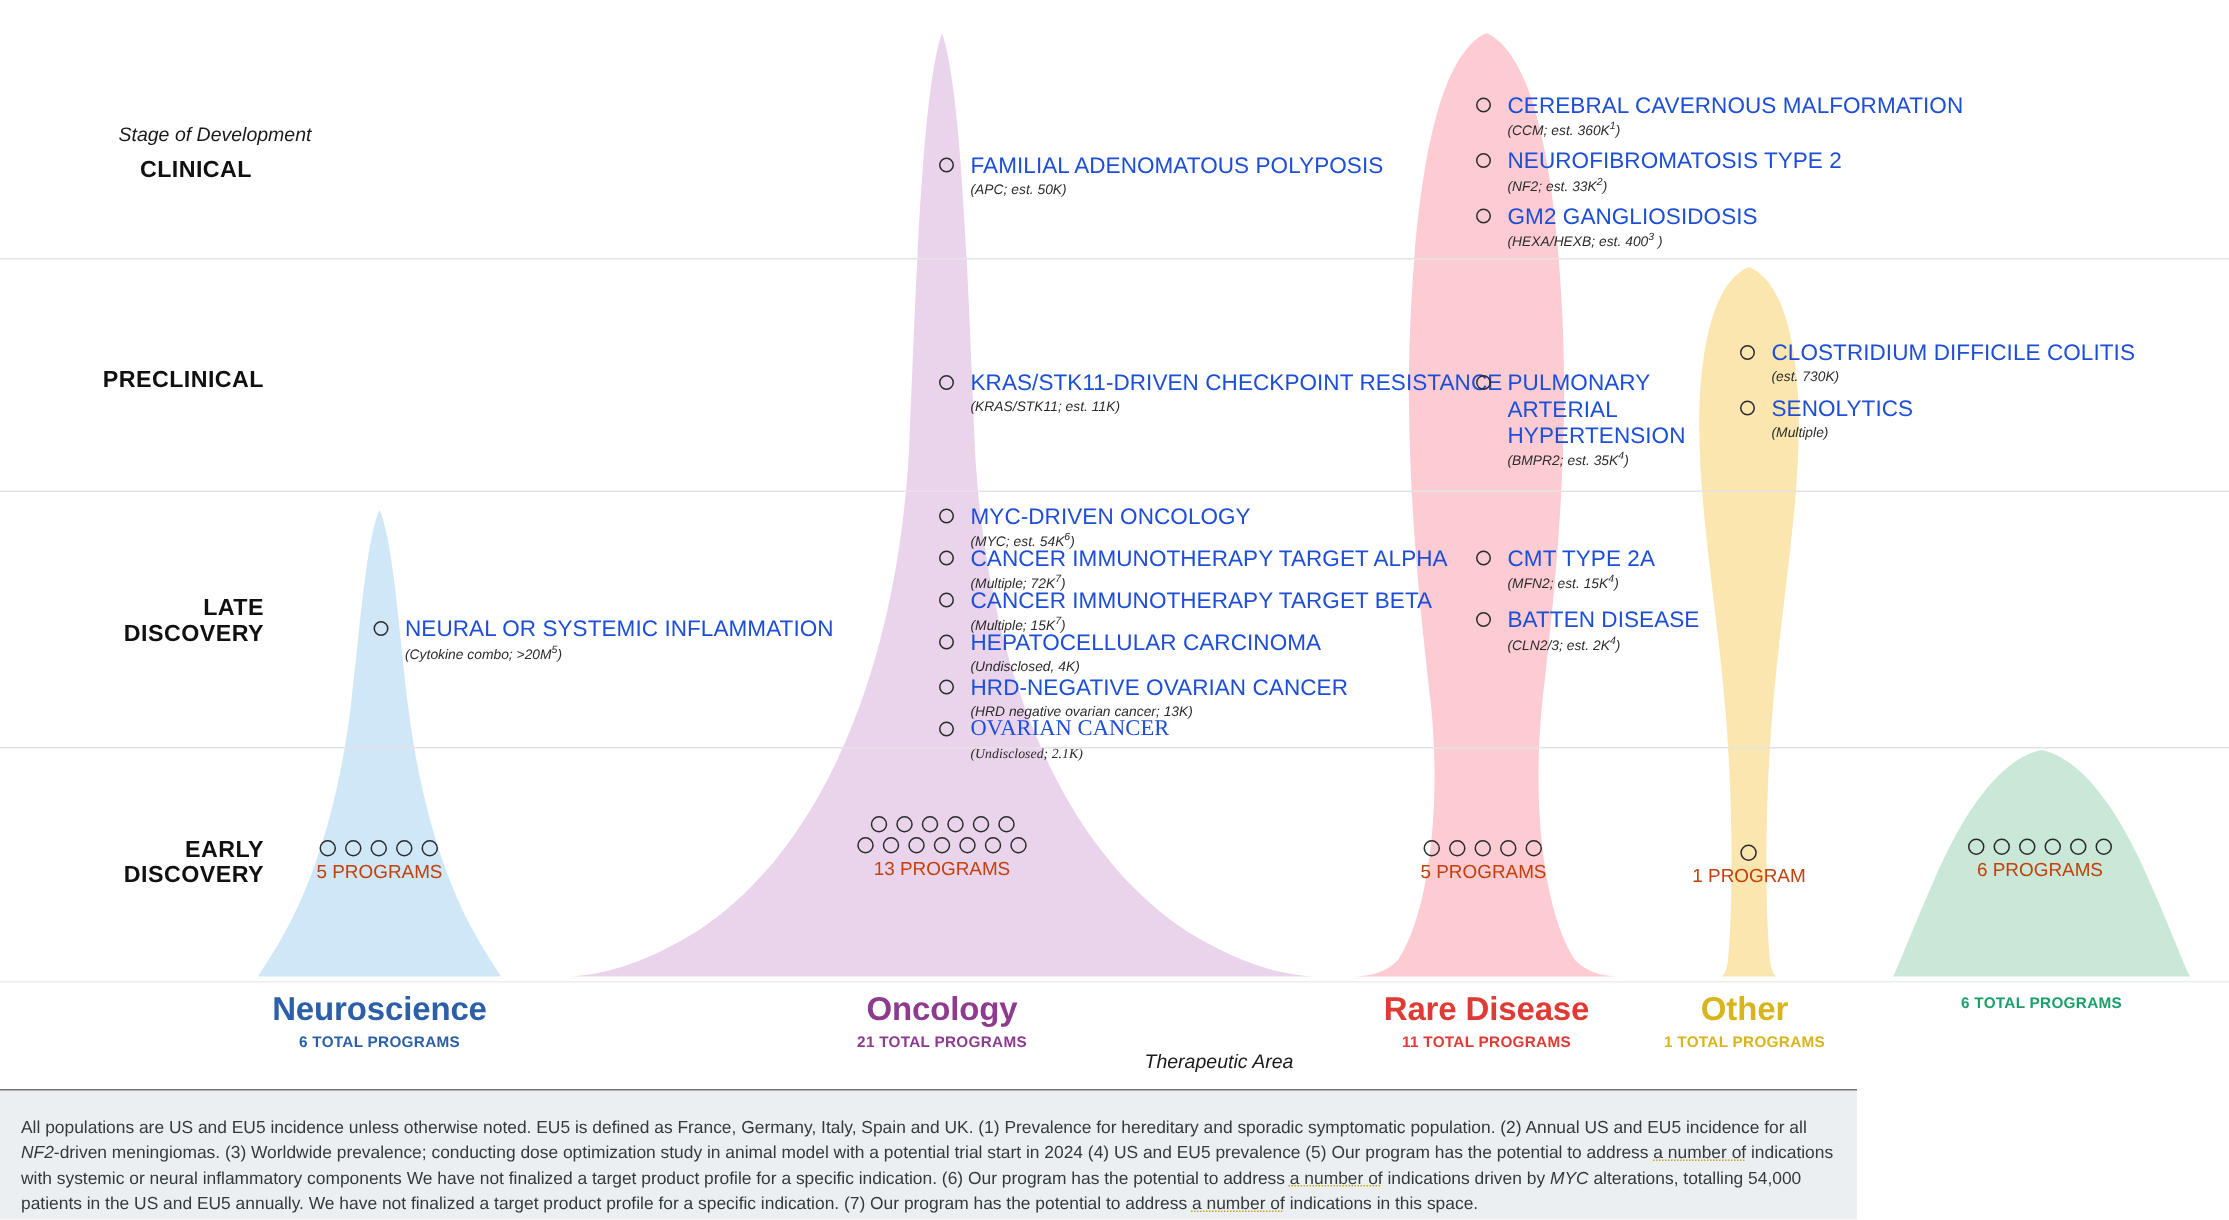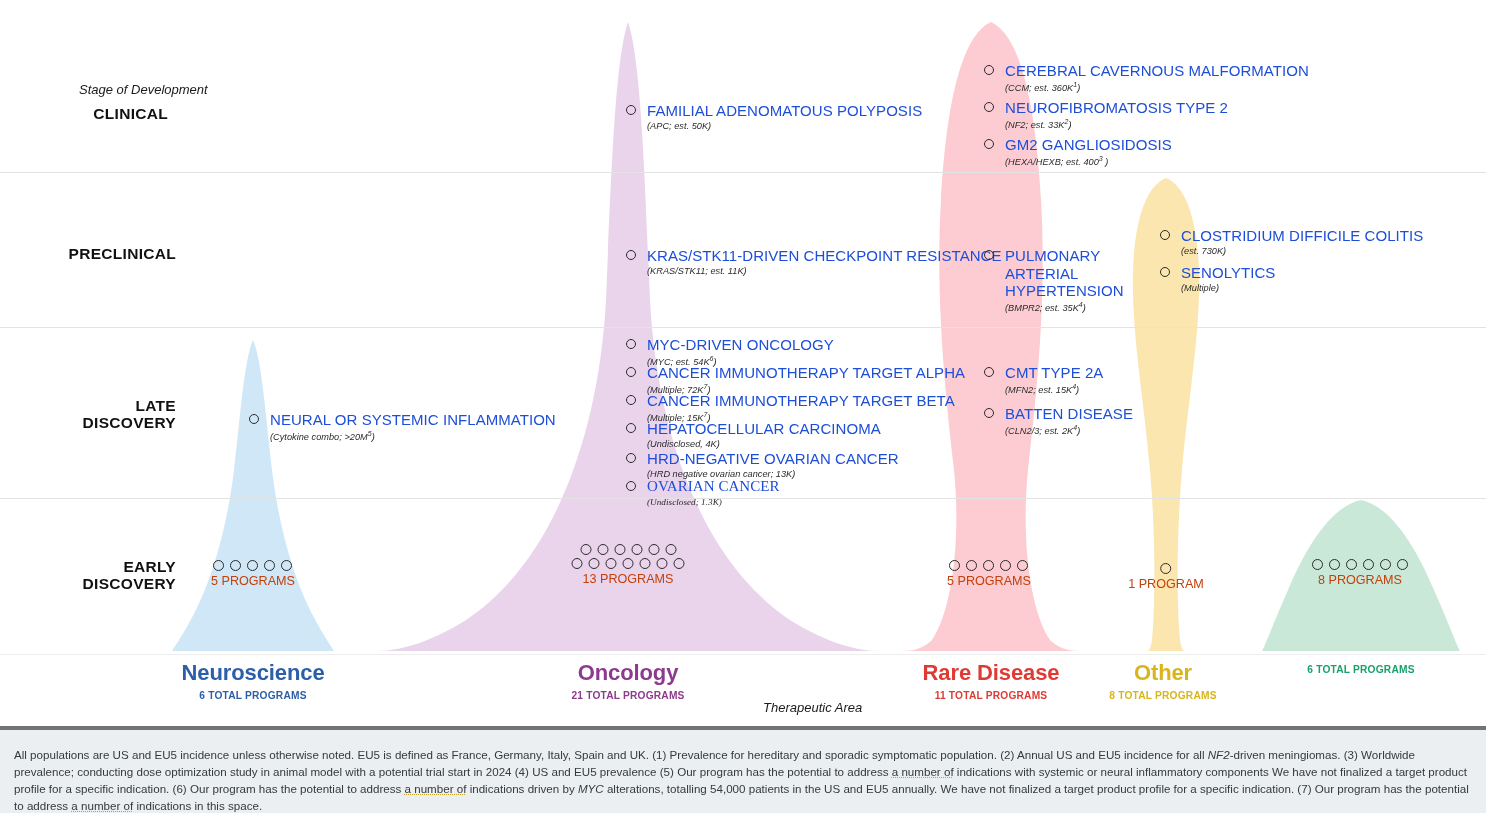--- a/index.html
+++ b/index.html
@@ -139,23 +139,23 @@
     font-size: 10.2px;
     font-weight: bold;
     margin-top: 4px;
     letter-spacing: .2px;
   }
 
   
   #footnotes {
     position: absolute;
     left: 0; top: 726px;
-    width: 1486px; height: 87px;
+    width: 1238px; height: 87px;
     background: #eceff1;
-    border-top: 4px solid #737373;
+    border-top: 1px solid #737373;
     z-index: 4;
   }
   #footnotes-text {
     padding: 16px 14px 0 14px;
     font-size: 11.6px;
     line-height: 1.47;
     color: #333a3d;
     text-align: left;
   }
   #footnotes-text .squiggle {
@@ -333,21 +333,21 @@
         <span class="bullet"></span>
         <div class="etext">
           <div class="name">HRD-NEGATIVE OVARIAN CANCER</div>
           <div class="sub">(HRD negative ovarian cancer; 13K)</div>
         </div>
       </div>
       <div class="entry" style="left: 626px; top: 478px; font-family: Liberation Serif, serif;">
         <span class="bullet"></span>
         <div class="etext">
           <div class="name">OVARIAN CANCER</div>
-          <div class="sub">(Undisclosed; 1.3K)</div>
+          <div class="sub">(Undisclosed; 2.1K)</div>
         </div>
       </div>
       <div class="entry" style="left: 984px; top: 364px;">
         <span class="bullet"></span>
         <div class="etext">
           <div class="name">CMT TYPE 2A</div>
           <div class="sub">(MFN2; est. 15K<sup>4</sup>)</div>
         </div>
       </div>
       <div class="entry" style="left: 984px; top: 405px;">
@@ -407,39 +407,39 @@
       </div>
       <div class="cluster" style="left: 1360px; top: 559px;">
         <div class="dot-row">
           <span class="dot"></span>
           <span class="dot"></span>
           <span class="dot"></span>
           <span class="dot"></span>
           <span class="dot"></span>
           <span class="dot"></span>
         </div>
-        <div class="count">8 PROGRAMS</div>
+        <div class="count">6 PROGRAMS</div>
       </div>
     </div>
   <div id="ta-layer">
       <div class="ta-label" style="left: 253px; top: 660px;">
         <div class="ta-name" style="color: rgb(43, 95, 168);">Neuroscience</div>
         <div class="ta-total" style="color: rgb(43, 95, 168);">6 TOTAL PROGRAMS</div>
       </div>
       <div class="ta-label" style="left: 628px; top: 660px;">
         <div class="ta-name" style="color: rgb(142, 58, 142);">Oncology</div>
         <div class="ta-total" style="color: rgb(142, 58, 142);">21 TOTAL PROGRAMS</div>
       </div>
       <div class="ta-label" style="left: 991px; top: 660px;">
         <div class="ta-name" style="color: rgb(224, 58, 53);">Rare Disease</div>
         <div class="ta-total" style="color: rgb(224, 58, 53);">11 TOTAL PROGRAMS</div>
       </div>
       <div class="ta-label" style="left: 1163px; top: 660px;">
         <div class="ta-name" style="color: rgb(217, 181, 28);">Other</div>
-        <div class="ta-total" style="color: rgb(217, 181, 28);">8 TOTAL PROGRAMS</div>
+        <div class="ta-total" style="color: rgb(217, 181, 28);">1 TOTAL PROGRAMS</div>
       </div>
       <div class="ta-label" style="left: 1361px; top: 660px;">
         <div class="ta-total" style="color: rgb(26, 160, 106);">6 TOTAL PROGRAMS</div>
       </div>
     </div>
 
   <div id="footnotes">
     <div id="footnotes-text">All populations are US and EU5 incidence unless otherwise noted. EU5 is defined as France, Germany, Italy, Spain and UK. (1) Prevalence for hereditary and sporadic symptomatic population. (2) Annual US and EU5 incidence for all <i>NF2</i>-driven meningiomas. (3) Worldwide prevalence; conducting dose optimization study in animal model with a potential trial start in 2024 (4) US and EU5 prevalence (5) Our program has the potential to address <span class="squiggle">a number of</span> indications with systemic or neural inflammatory components We have not finalized a target product profile for a specific indication. (6) Our program has the potential to address <span class="squiggle">a number of</span> indications driven by <i>MYC</i> alterations, totalling 54,000 patients in the US and EU5 annually. We have not finalized a target product profile for a specific indication. (7) Our program has the potential to address <span class="squiggle">a number of</span> indications in this space.</div>
   </div>
 </div>

